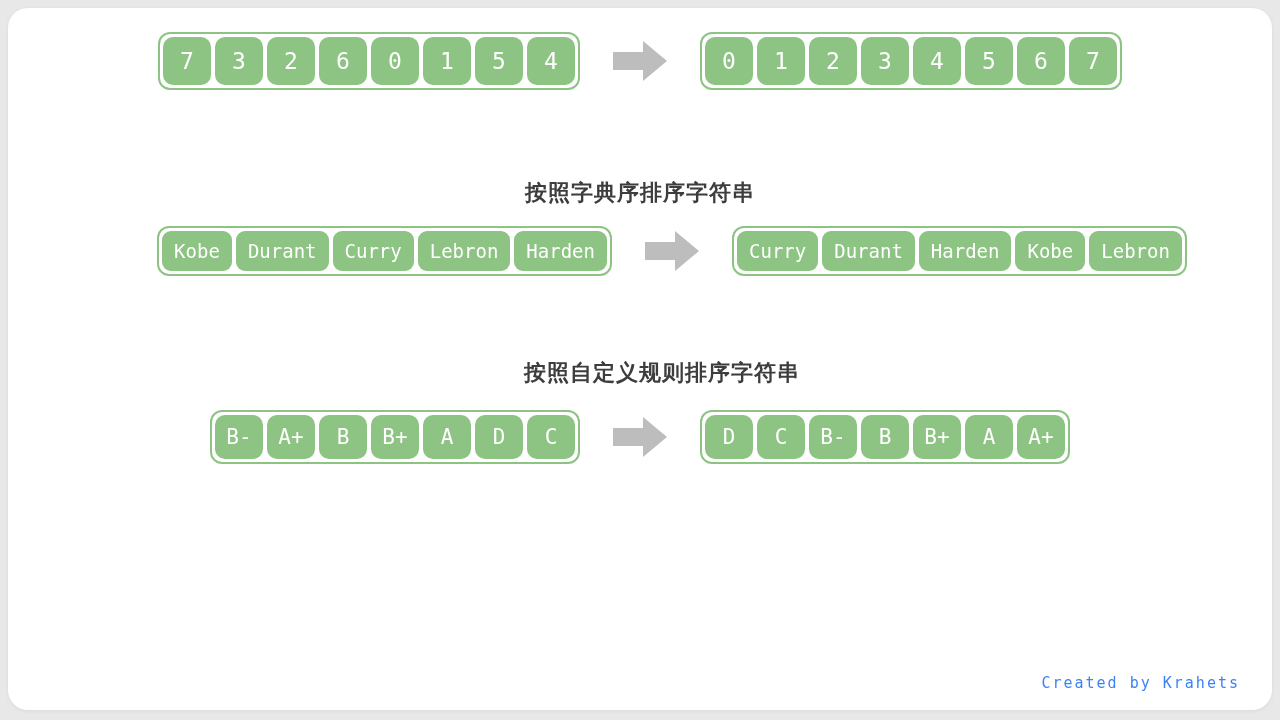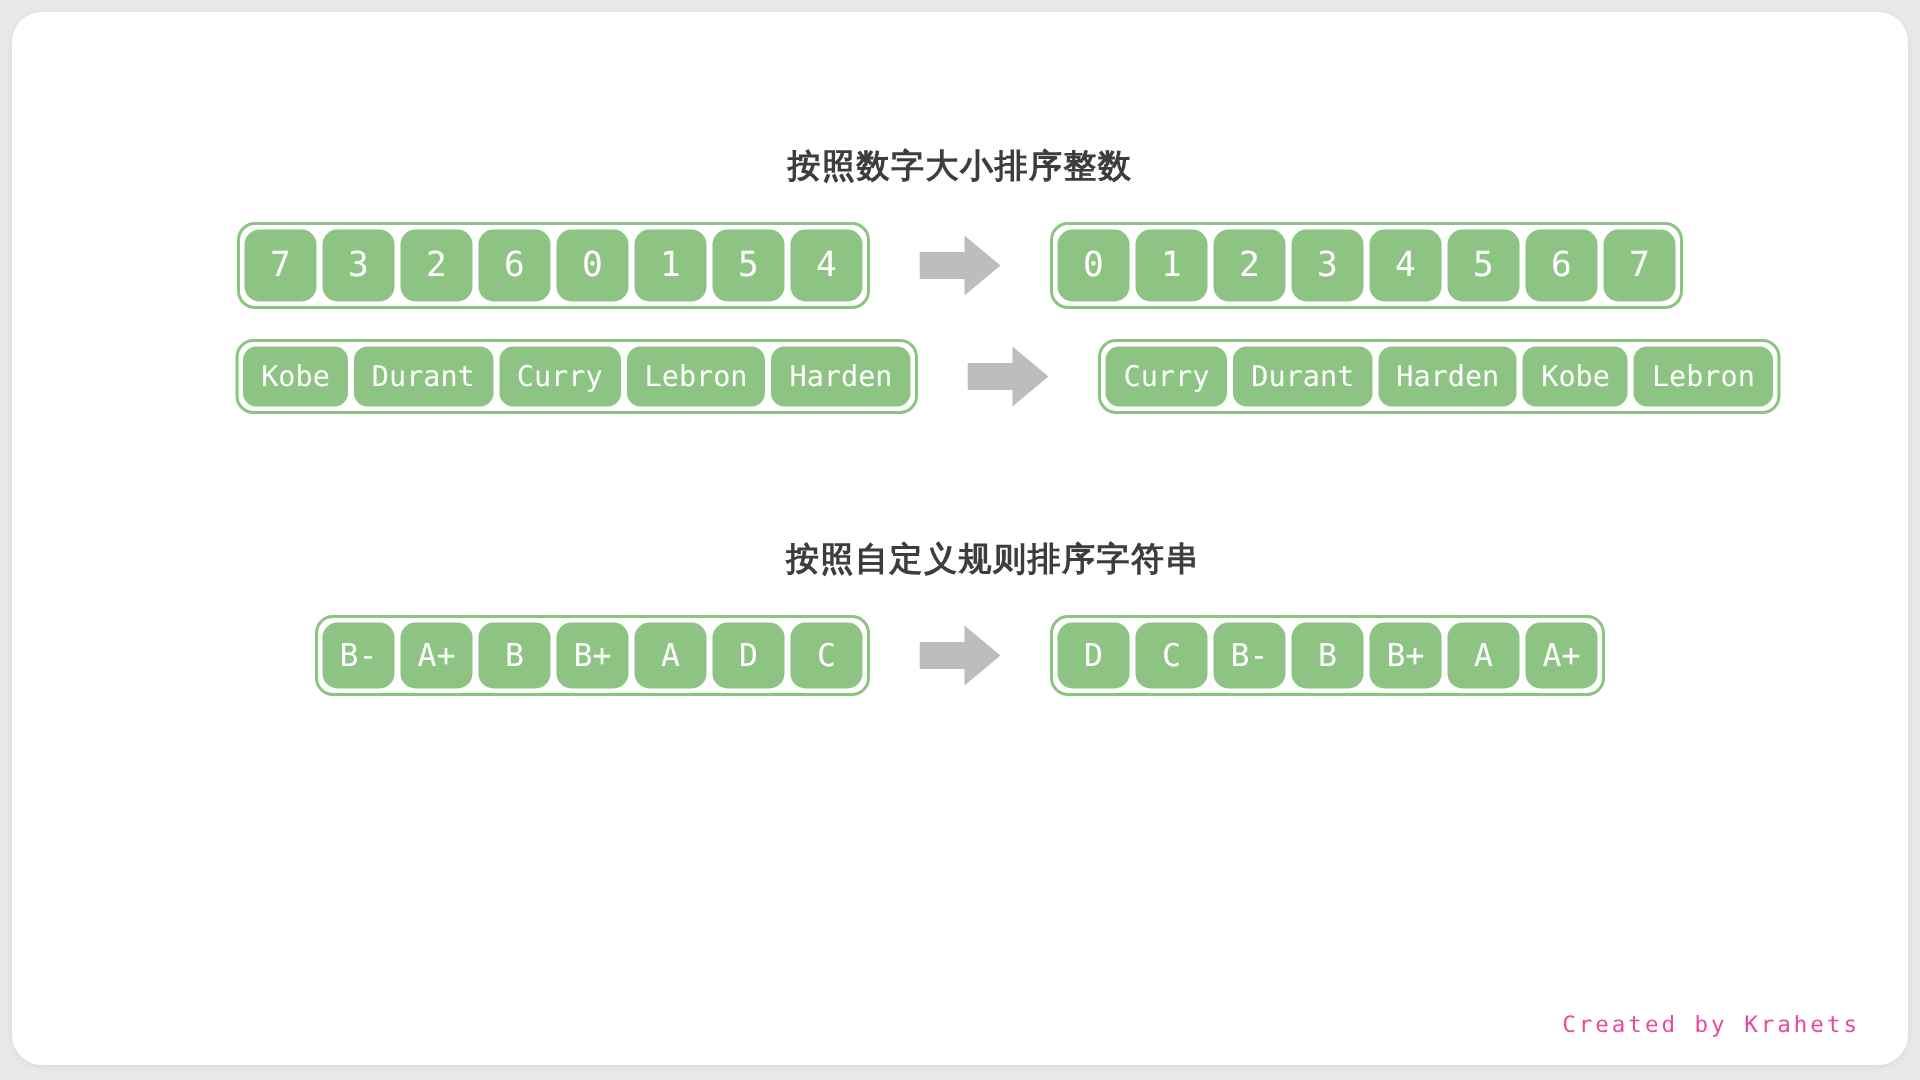--- a/index.html
+++ b/index.html
@@ -86,30 +86,29 @@
 
   .arrow-icon { display: block; }
 
   .footer {
     position: absolute;
     right: 32px;
     bottom: 18px;
     font-family: "DejaVu Sans Mono", "Liberation Mono", monospace;
     font-size: 15px;
     letter-spacing: 2px;
-    color: #ec4899;
+    color: #3b82f6;
   }
 </style>
 </head>
 <body>
 
 <main class="card">
   <div id="sections">
       <section class="section s0">
-        <h2 class="section-title">按照数字大小排序整数</h2>
         <div class="arrays-row">
           <div class="zone-left">
             <div class="array">
               <div class="cell">7</div>
               <div class="cell">3</div>
               <div class="cell">2</div>
               <div class="cell">6</div>
               <div class="cell">0</div>
               <div class="cell">1</div>
               <div class="cell">5</div>
@@ -129,20 +128,21 @@
               <div class="cell">3</div>
               <div class="cell">4</div>
               <div class="cell">5</div>
               <div class="cell">6</div>
               <div class="cell">7</div>
             </div>
           </div>
         </div>
       </section>
       <section class="section s1">
+        <h2 class="section-title">按照字典序排序字符串</h2>
         <div class="arrays-row">
           <div class="zone-left">
             <div class="array">
               <div class="cell">Kobe</div>
               <div class="cell">Durant</div>
               <div class="cell">Curry</div>
               <div class="cell">Lebron</div>
               <div class="cell">Harden</div>
             </div>
           </div>

